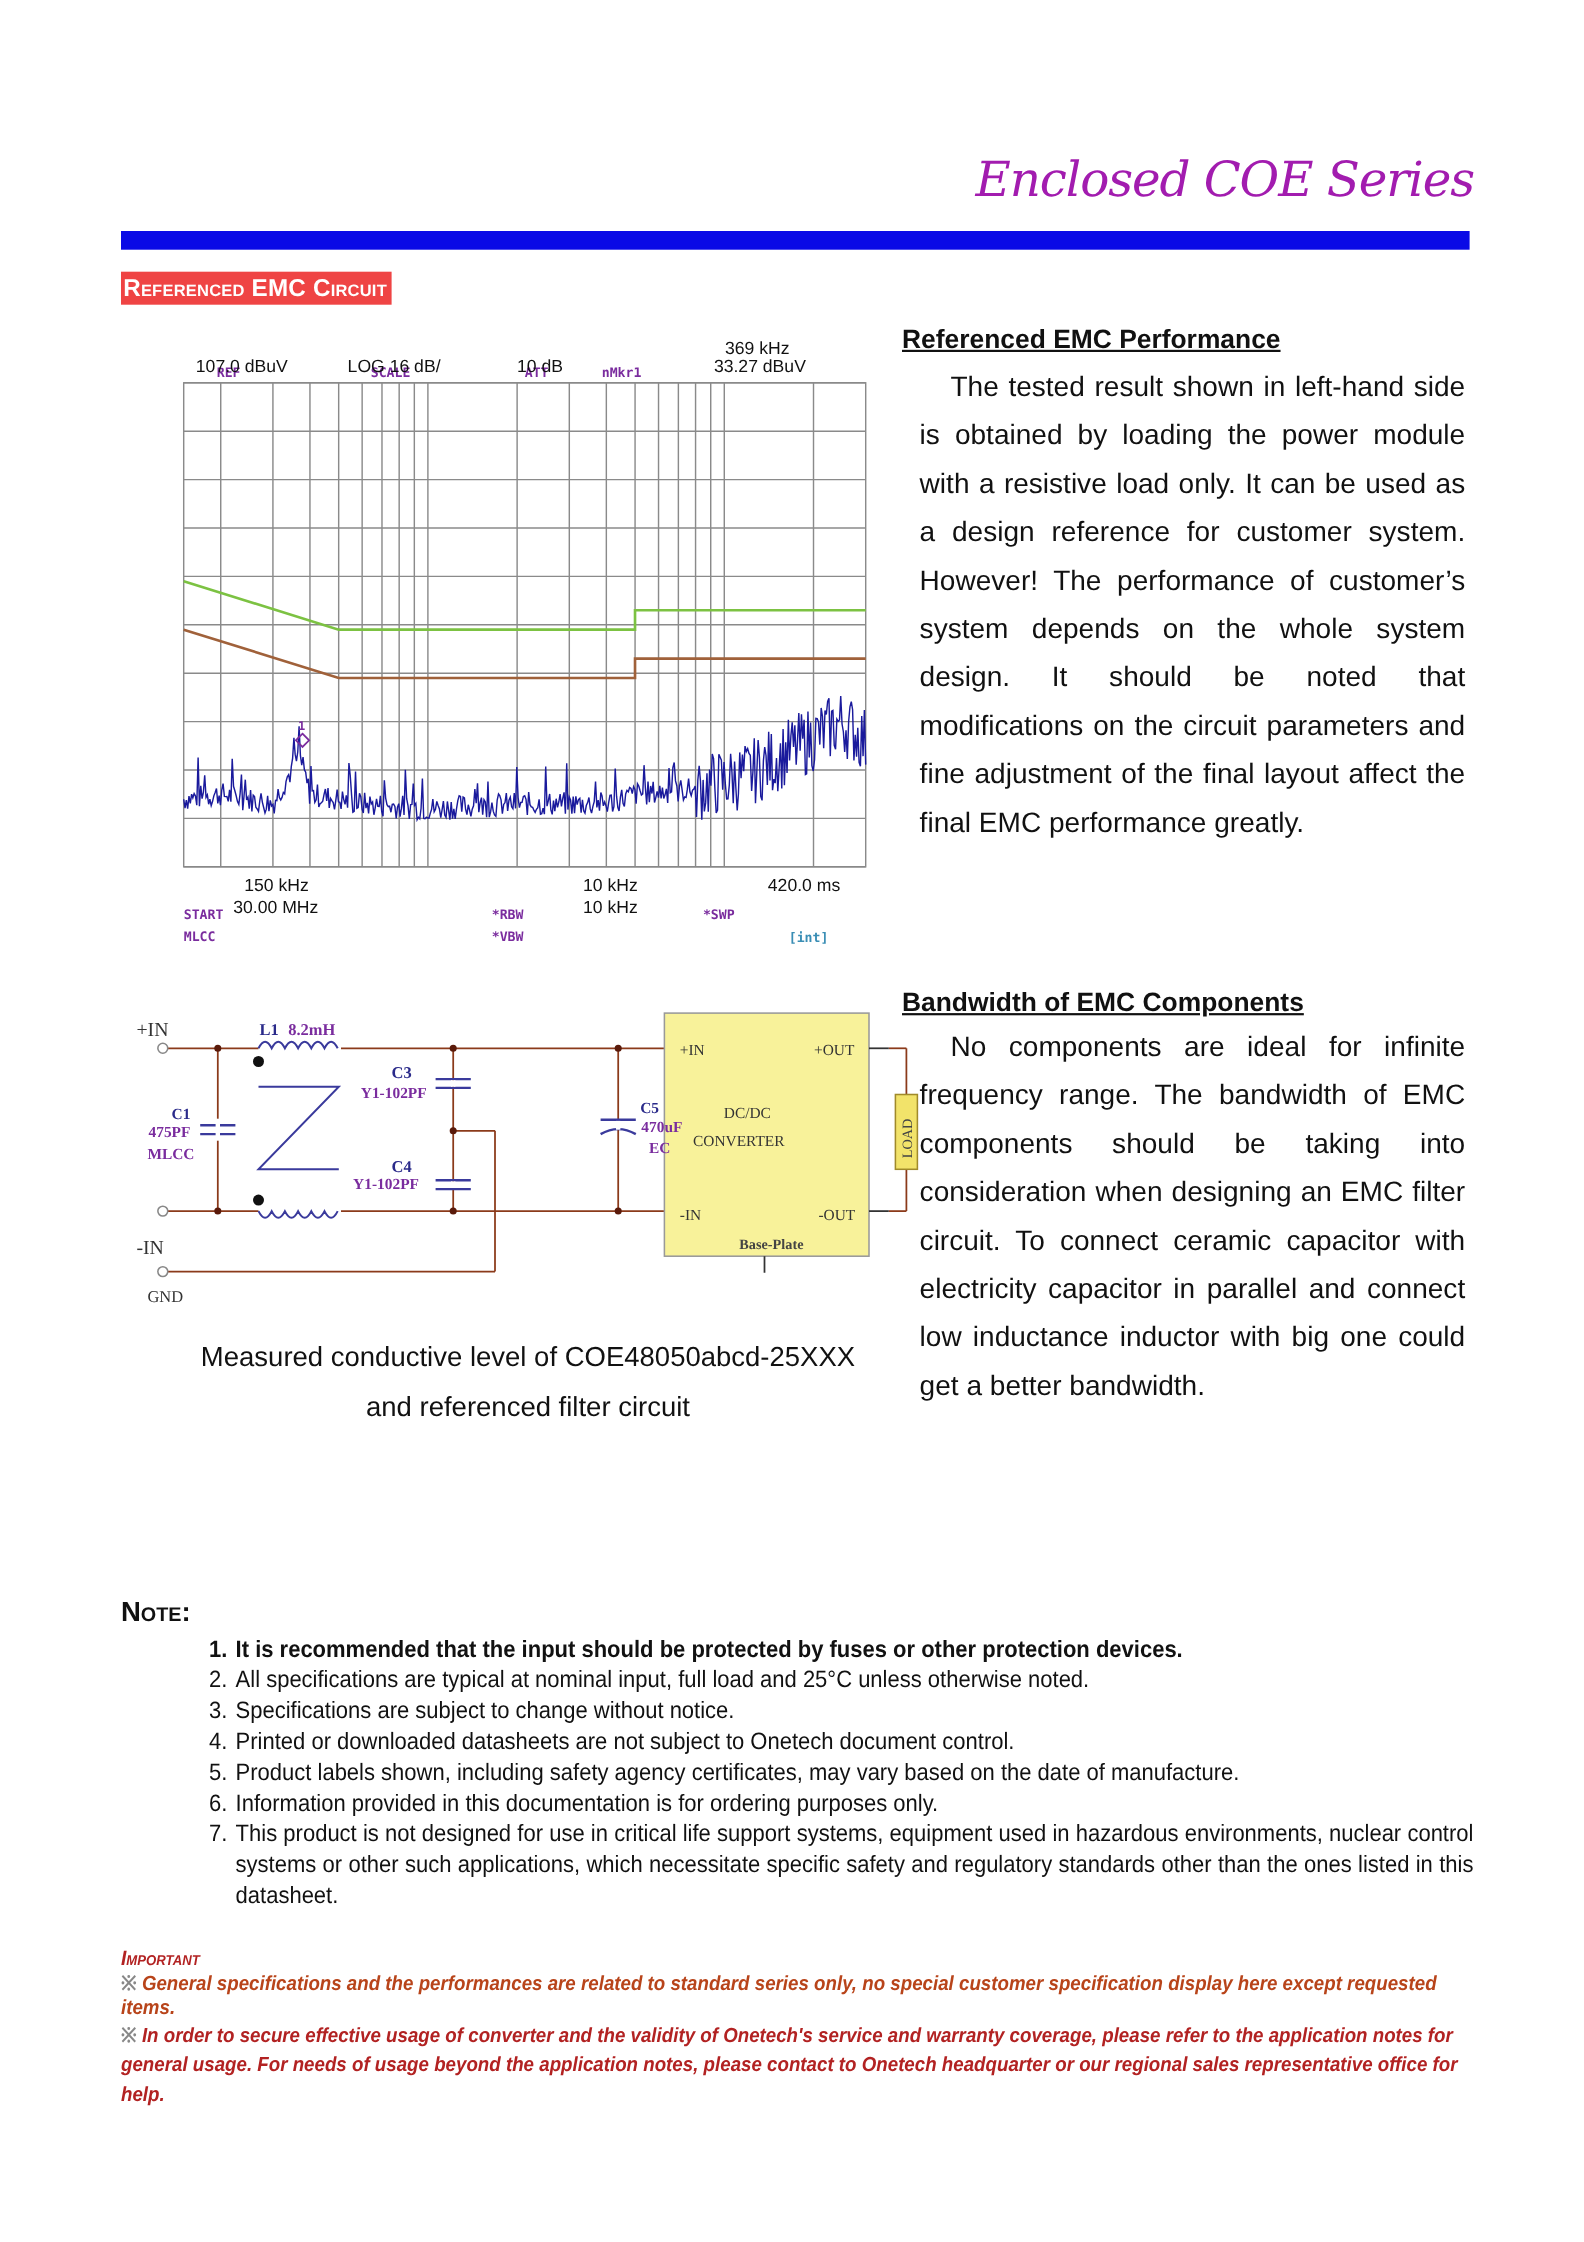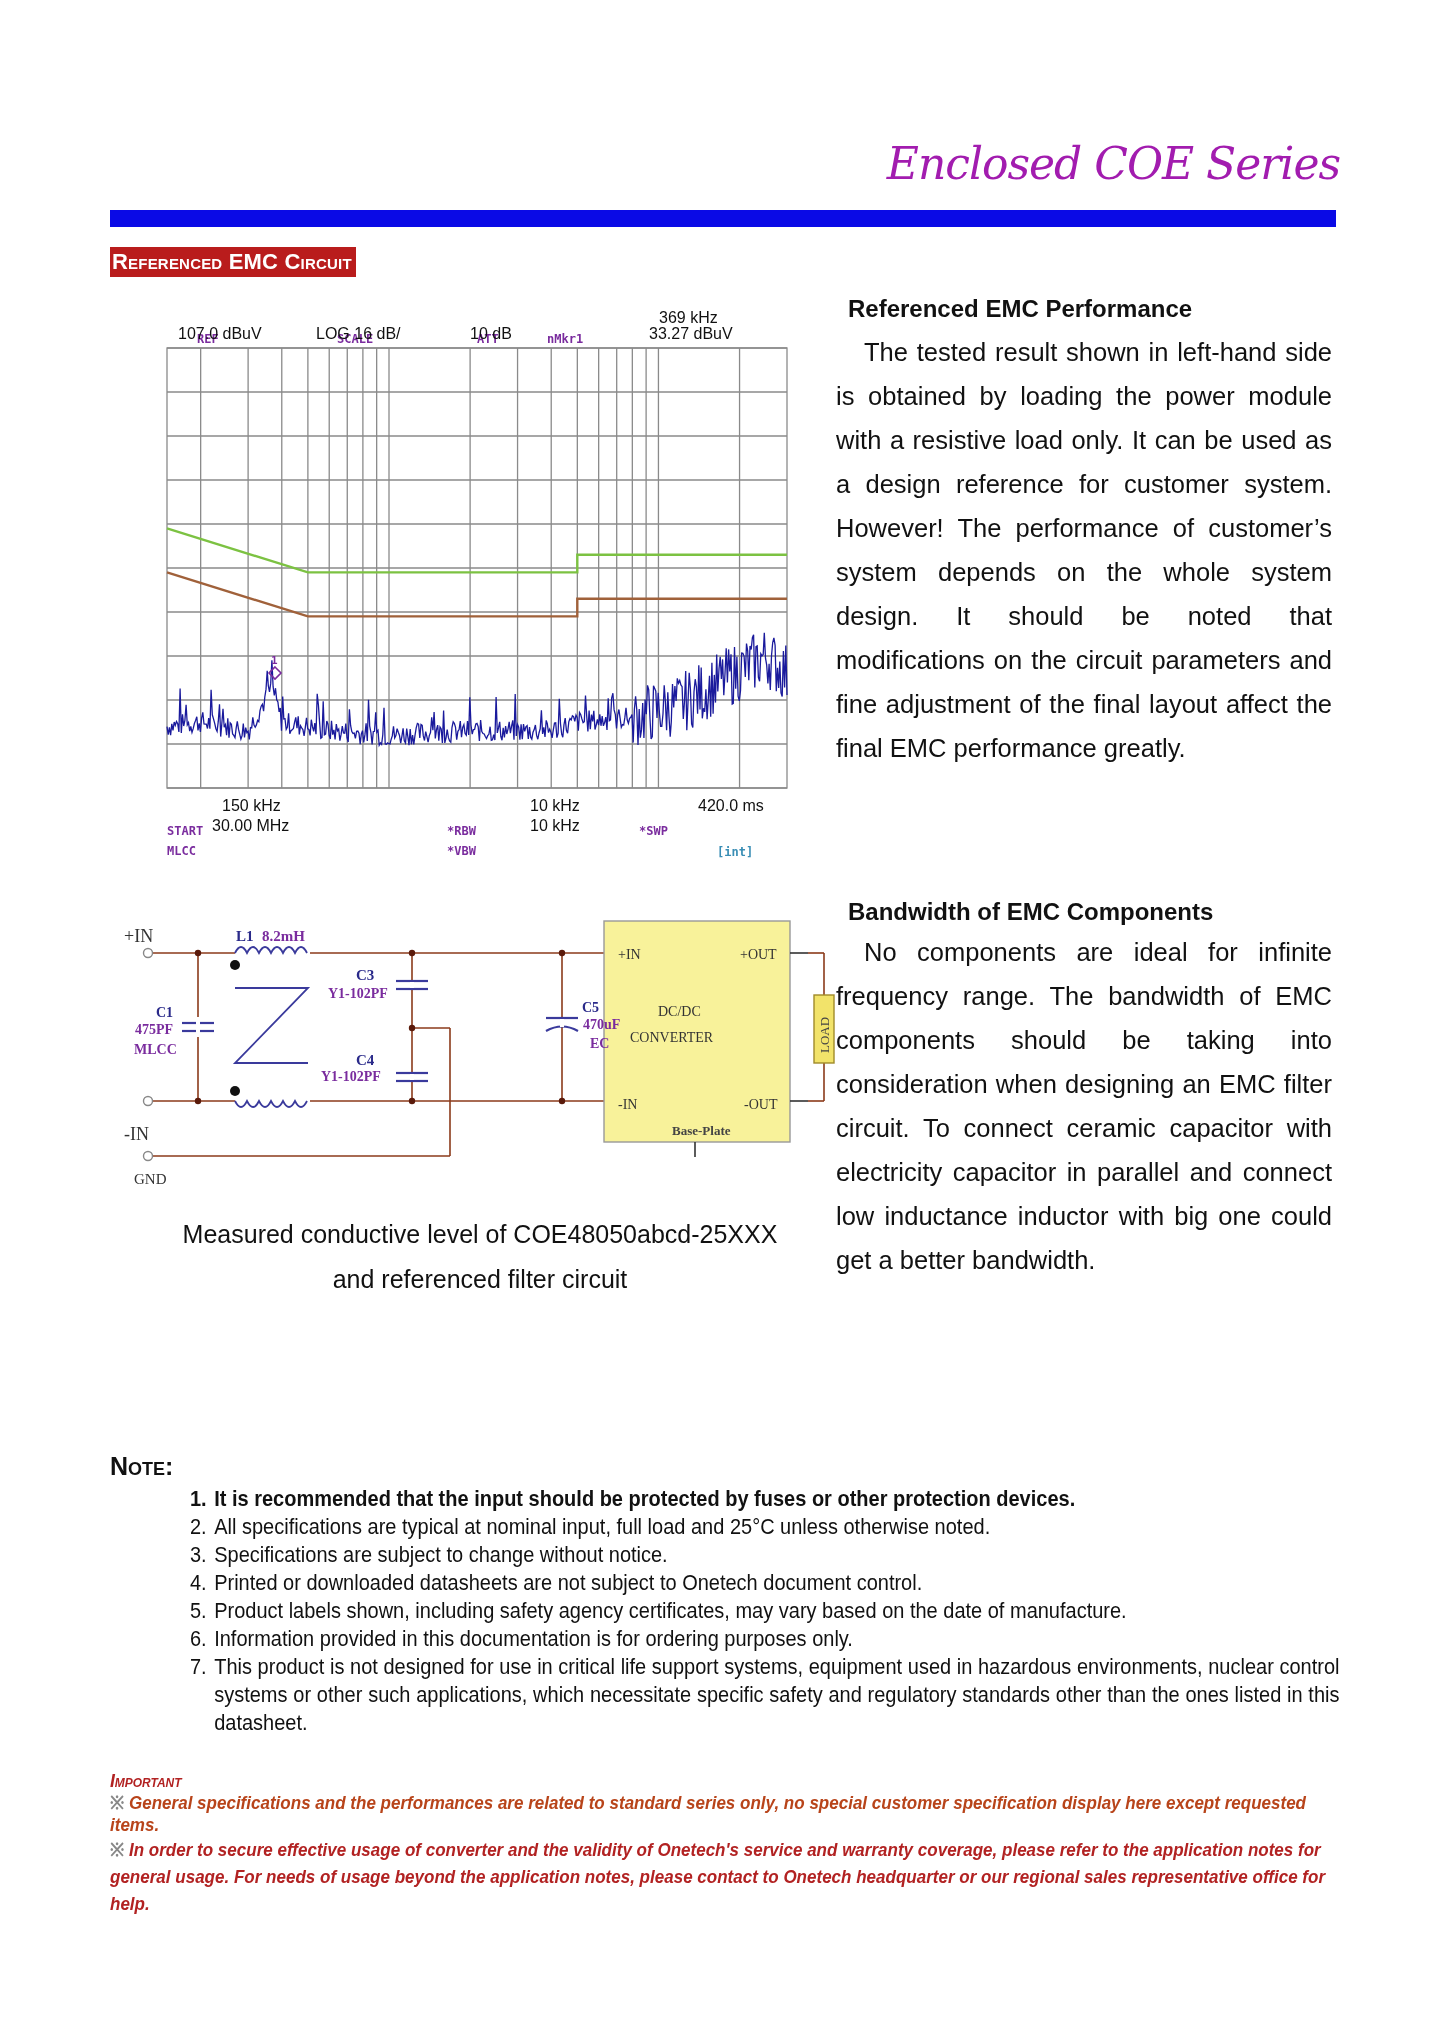--- a/index.html
+++ b/index.html
@@ -1,25 +1,25 @@
 <!DOCTYPE html>
 <html><head>
 <meta charset="utf-8">
 <style>
   html, body { margin:0; padding:0; background:#ffffff; }
   body { width:1440px; height:2038px; position:relative; overflow:hidden; font-family:"Liberation Sans", sans-serif; color:#111; }
   .abs { position:absolute; }
   .series-title { left:880px; top:138px; width:460px; text-align:right; font-family:"DejaVu Serif", serif; font-style:italic; font-size:44px; color:#a21caf; letter-spacing:-1px; white-space:nowrap; }
   .blue-bar { left:110px; top:210px; width:1226px; height:17px; background:#0a0ae6; }
-  .section-head { left:110px; top:247px; background:#b91c1c; color:#fff; font-weight:bold; font-size:22px; padding:2px 4px 2px 2px; font-variant:small-caps; letter-spacing:0.2px; }
+  .section-head { left:110px; top:247px; background:#ef4444; color:#fff; font-weight:bold; font-size:22px; padding:2px 4px 2px 2px; font-variant:small-caps; letter-spacing:0.2px; }
   .chart-wrap { left:160px; top:300px; width:640px; height:540px; }
   .chart-svg { position:absolute; left:0; top:0; }
   .hdr-lbl { font-family:"DejaVu Sans Mono", monospace; font-size:12px; font-weight:bold; color:#7a2c9e; position:absolute;margin-top:25px; }
   .hdr-val { font-family:"Liberation Sans", sans-serif; font-size:16px; color:#111; position:absolute; }
-  .rt-head { left:848px; width:500px; font-weight:bold; font-size:24px; }
+  .rt-head { left:820px; width:500px; font-weight:bold; font-size:24px;text-decoration:underline; }
   .rt-body { left:836px; width:496px; font-size:25.5px; line-height:44px; text-align:justify; text-align-last:left; }
   .caption { left:140px; width:680px; text-align:center; font-size:25px; line-height:45px; }
   .note-head { left:110px; top:1452px; font-weight:bold; font-size:25px; font-variant:small-caps; }
   .notes { left:190px; top:1485px; width:1150px; font-family:"Liberation Sans", sans-serif; font-size:21.5px; line-height:28px; transform:scaleX(0.93); transform-origin:left top; width:1236px; }
   .notes .item { display:flex; }
   .notes .item.bold { font-weight:bold; }
   .notes .num { min-width:26px; }
   .notes .txt { flex:1; text-align:justify; }
   .important { left:110px; top:1770px; width:1240px; font-style:italic; font-weight:bold; color:#b22222; font-size:18.5px; line-height:22px; transform:scaleX(0.92); transform-origin:left top; width:1340px; }
   .important .ihead { font-variant:small-caps; font-size:19px; }

